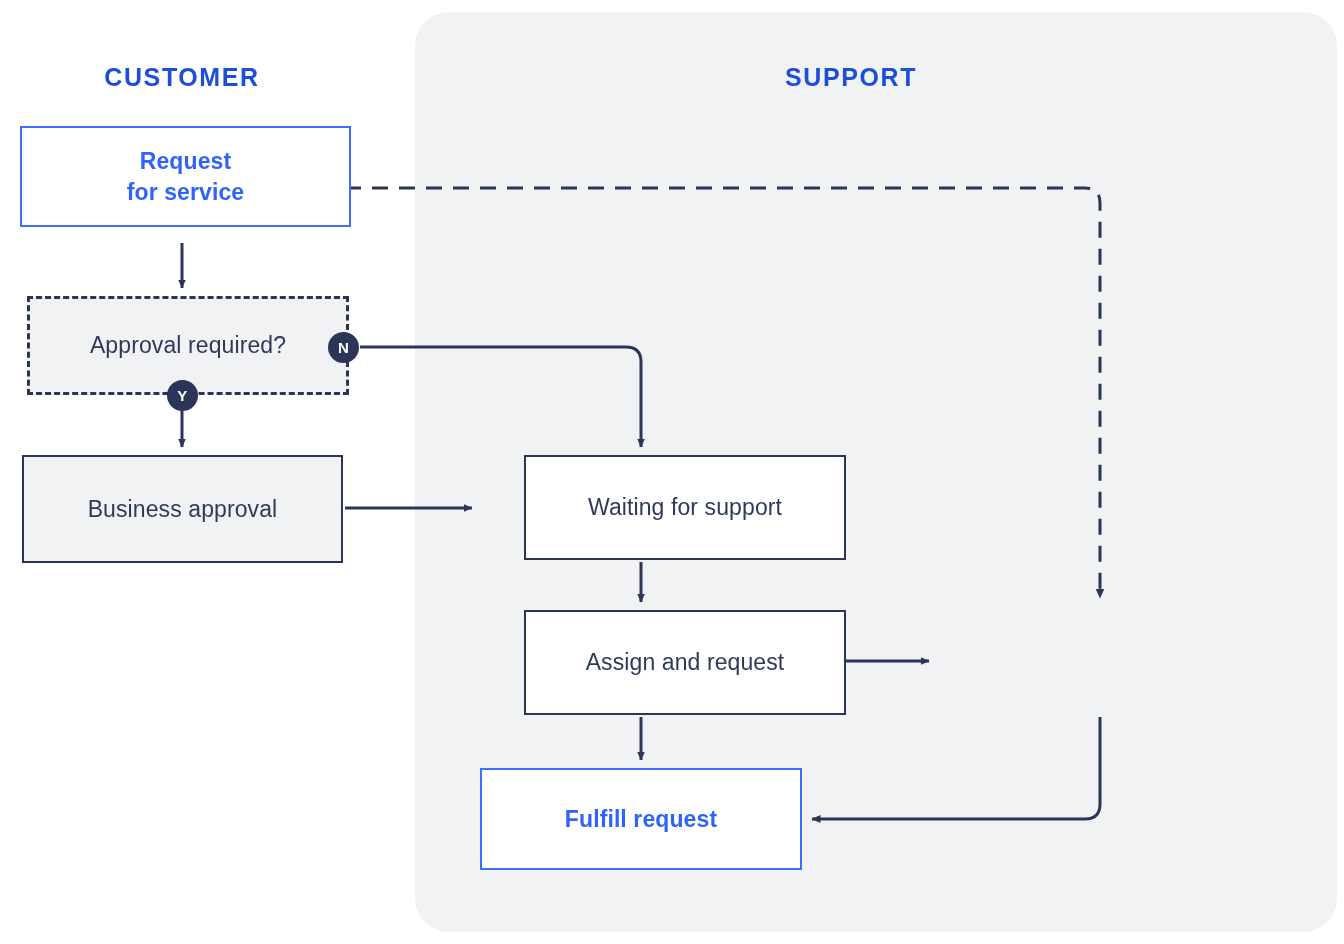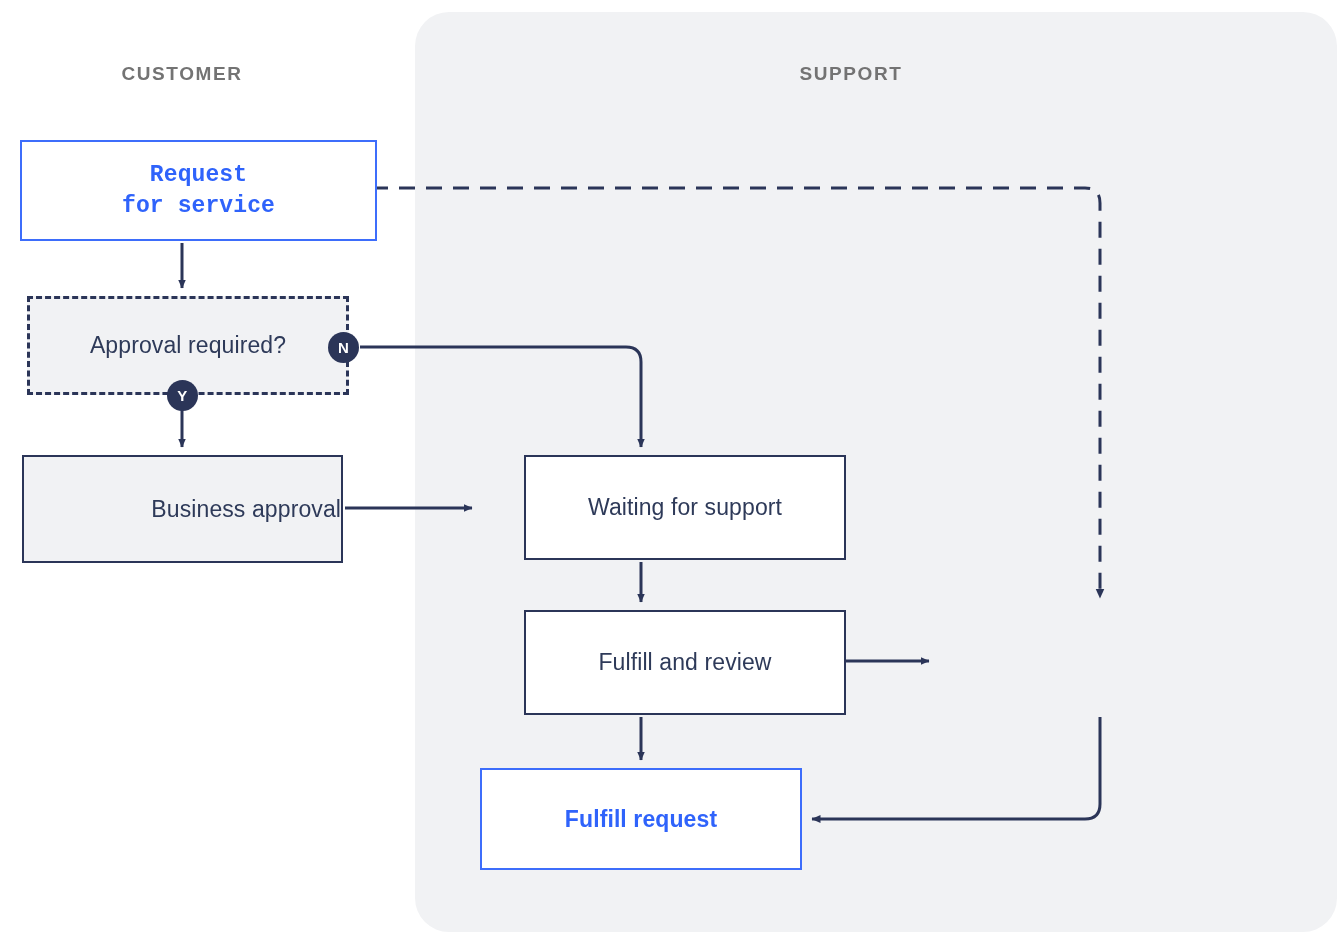--- a/index.html
+++ b/index.html
@@ -26,24 +26,24 @@
     left: 415px;
     top: 12px;
     width: 922px;
     height: 920px;
     background: #f1f2f4;
     border-radius: 34px;
   }
   
   .lane-title {
     position: absolute;
-    font-size: 19px;
+    font-size: 25px;
     font-weight: bold;
     letter-spacing: 1.6px;
-    color: #737373;
+    color: #1d4ed8;
     text-align: center;
     white-space: nowrap;
     transform: translateX(-50%);
   }
   #customer-title { left: 182px; top: 63px; }
   #support-title  { left: 851px; top: 63px; }
 
   
   #connectors {
     position: absolute;
@@ -82,23 +82,23 @@
   .node-dashed-white {
     background: #fafbfc;
     border: 3px dashed #2b3558;
   }
   .node-blue {
     background: #ffffff;
     border: 2.5px solid #3d6dfb;
     color: #2f63fb;
     font-weight: bold;
   }
-  #node-request        { left: 20px;  top: 140px; width: 357px; height: 101px; font-family: Liberation Mono, monospace; }
+  #node-request        { left: 20px;  top: 126px; width: 331px; height: 101px; }
   #node-approval       { left: 27px;  top: 296px; width: 322px; height: 99px;  }
-  #node-business       { left: 22px;  top: 455px; width: 321px; height: 108px; justify-content: flex-end; }
+  #node-business       { left: 22px;  top: 455px; width: 321px; height: 108px; }
   #node-waiting        { left: 480px; top: 455px; width: 322px; height: 105px; }
   #node-assign         { left: 480px; top: 610px; width: 322px; height: 105px; }
   #node-fulfill        { left: 480px; top: 768px; width: 322px; height: 102px; align-items: center; }
   #node-pending        { left: 937px; top: 608px; width: 325px; height: 107px; }
 
   
   .badge {
     position: absolute;
     width: 31px;
     height: 31px;
@@ -177,21 +177,21 @@
 
   <div class="node node-solid-gray" id="node-business">
     <span>Business approval</span>
   </div>
 
   <div class="node node-solid-white" id="node-waiting">
     <span>Waiting for support</span>
   </div>
 
   <div class="node node-solid-white" id="node-assign">
-    <span>Fulfill and review</span>
+    <span>Assign and request</span>
   </div>
 
   <div class="node node-blue" id="node-fulfill">
     <span>Fulfill request</span>
   </div>
 
 
   <div class="badge" id="badge-yes">Y</div>
 
   <div class="badge" id="badge-no">N</div>

